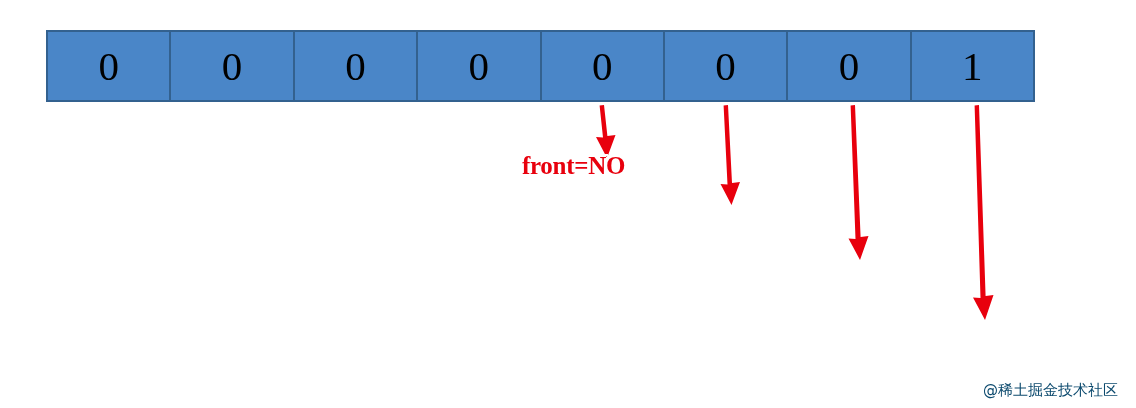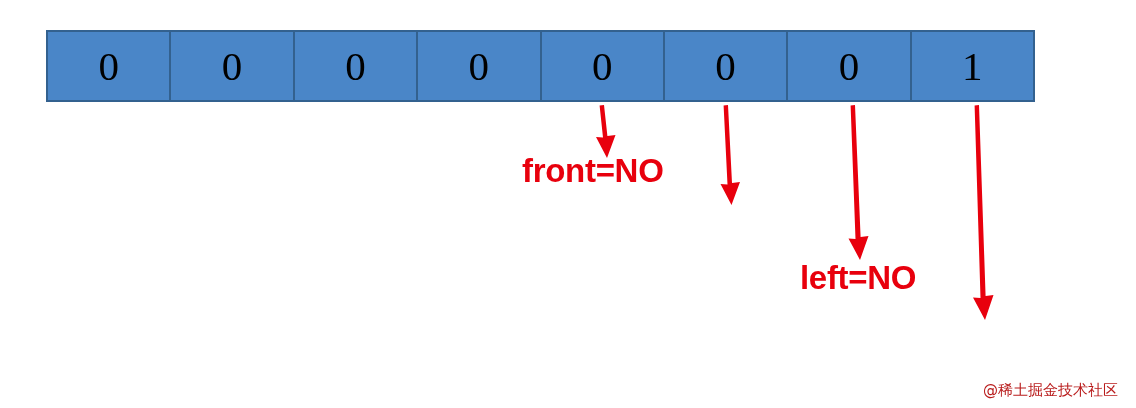--- a/index.html
+++ b/index.html
@@ -47,40 +47,40 @@
   .arrow-svg {
     position: absolute;
     overflow: visible;
     pointer-events: none;
   }
 
   
   .callout {
     position: absolute;
     color: #e8000d;
-    font-size: 33px;
+    font-size: 25px;
     font-weight: bold;
-    font-family: Liberation Sans, sans-serif;
+    font-family: Liberation Serif, serif;
     white-space: nowrap;
     letter-spacing: -0.3px;
     text-shadow:
       -2px -2px 0 #fff,  2px -2px 0 #fff,
       -2px  2px 0 #fff,  2px  2px 0 #fff,
       -3px  0   0 #fff,  3px  0   0 #fff,
        0   -3px 0 #fff,  0    3px 0 #fff,
       -2px -3px 0 #fff,  2px -3px 0 #fff,
       -3px  2px 0 #fff,  3px  2px 0 #fff;
   }
 
   
   #watermark {
     position: absolute;
     right: 18px;
     bottom: 8px;
-    color: #b91c1c;
+    color: #0c4a6e;
     font-size: 15px;
     font-family: "DejaVu Sans", sans-serif;
     white-space: nowrap;
   }
 </style>
 </head>
 <body>
 
 <div id="canvas">
 
@@ -103,21 +103,20 @@
 
   <svg class="arrow-svg" style="left:710px; top:104px;" width="46" height="105" viewBox="0 0 46 105">
     <path d="M 18.0 1 L 22.0 79 L 30.0 78 L 21.5 101 L 10.5 80 L 17.5 80.5 L 13.6 1.5 Z" fill="#e8000d"></path>
   </svg>
 
 
   <svg class="arrow-svg" style="left:838px; top:104px;" width="46" height="160" viewBox="0 0 46 160">
     <path d="M 17.0 1 L 22.6 133 L 30.5 132 L 22.0 156 L 10.5 134.5 L 17.5 135 L 12.6 1.5 Z" fill="#e8000d"></path>
   </svg>
 
-  <div class="callout" style="left:800px; top:259px;">left=NO</div>
 
   <svg class="arrow-svg" style="left:962px; top:104px;" width="48" height="220" viewBox="0 0 48 220">
     <path d="M 17.0 1 L 23.6 192 L 31.5 191 L 23.0 216 L 11.0 193.5 L 18.5 194 L 12.6 1.5 Z" fill="#e8000d"></path>
   </svg>
 
 
   <div id="watermark">@稀土掘金技术社区</div>
 
 </div>
 

